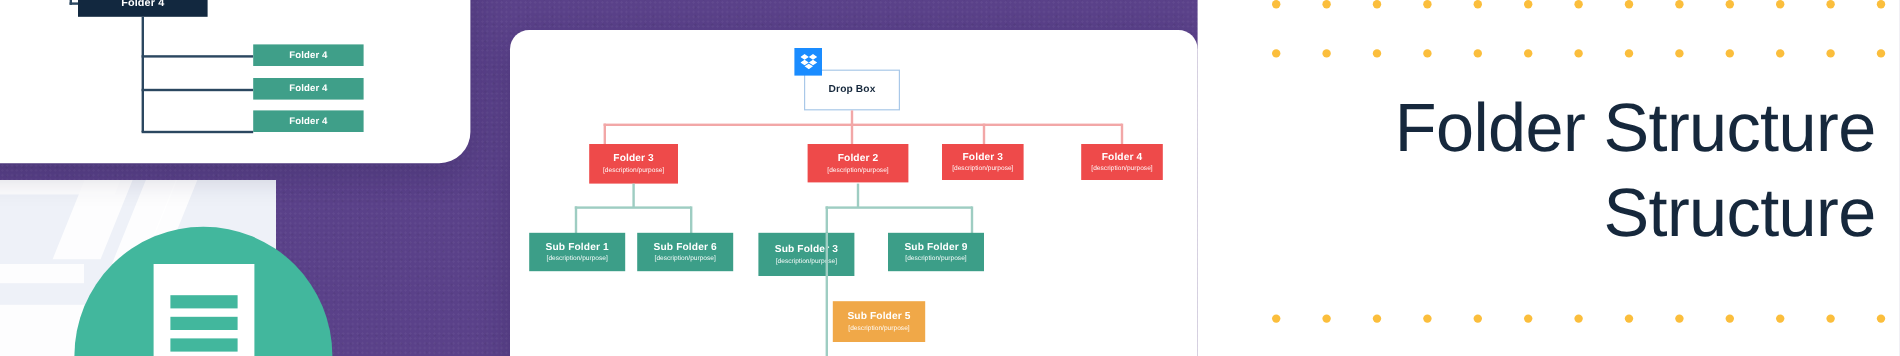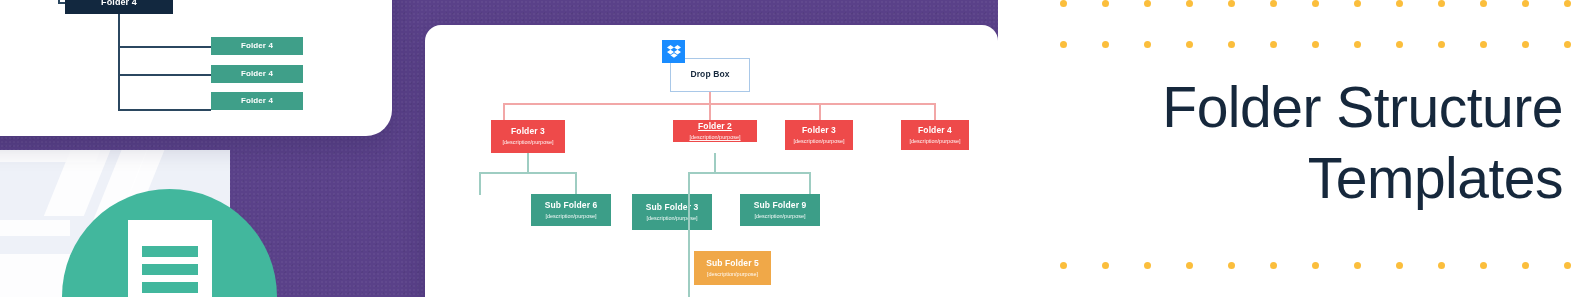--- a/index.html
+++ b/index.html
@@ -137,21 +137,21 @@
     <div class="ln ln-red" style="left:78px;top:78px;width:432px;height:1.5px;"></div>
     <div class="ln ln-red" style="left:78px;top:78px;width:1.5px;height:18px;"></div>
     <div class="ln ln-red" style="left:284px;top:78px;width:1.5px;height:18px;"></div>
     <div class="ln ln-red" style="left:394px;top:78px;width:1.5px;height:18px;"></div>
     <div class="ln ln-red" style="left:509px;top:78px;width:1.5px;height:18px;"></div>
 
     <div class="node n-red" style="left:66px;top:95px;width:74px;height:33px;">
       <span class="t">Folder 3</span>
       <span class="d">[description/purpose]</span>
     </div>
-    <div class="node n-red" style="left:248px;top:95px;width:84px;height:22px;text-decoration:underline;">
+    <div class="node n-red" style="left:248px;top:95px;width:84px;height:32px;">
       <span class="t">Folder 2</span>
       <span class="d">[description/purpose]</span>
     </div>
     <div class="node n-red" style="left:360px;top:95px;width:68px;height:30px;">
       <span class="t">Folder 3</span>
       <span class="d">[description/purpose]</span>
     </div>
     <div class="node n-red" style="left:476px;top:95px;width:68px;height:30px;">
       <span class="t">Folder 4</span>
       <span class="d">[description/purpose]</span>
@@ -160,20 +160,24 @@
     <div class="ln ln-green" style="left:102px;top:128px;width:1.5px;height:20px;"></div>
     <div class="ln ln-green" style="left:54px;top:147px;width:97px;height:1.5px;"></div>
     <div class="ln ln-green" style="left:54px;top:147px;width:1.5px;height:23px;"></div>
     <div class="ln ln-green" style="left:150px;top:147px;width:1.5px;height:23px;"></div>
 
     <div class="ln ln-green" style="left:289px;top:128px;width:1.5px;height:20px;"></div>
     <div class="ln ln-green" style="left:263px;top:147px;width:122px;height:1.5px;"></div>
     <div class="ln ln-green" style="left:263px;top:147px;width:1.5px;height:23px;"></div>
     <div class="ln ln-green" style="left:384px;top:147px;width:1.5px;height:23px;"></div>
 
+    <div class="node n-green" style="left:16px;top:169px;width:80px;height:32px;">
+      <span class="t">Sub Folder 1</span>
+      <span class="d">[description/purpose]</span>
+    </div>
     <div class="node n-green" style="left:106px;top:169px;width:80px;height:32px;">
       <span class="t">Sub Folder 6</span>
       <span class="d">[description/purpose]</span>
     </div>
     <div class="node n-green" style="left:207px;top:169px;width:80px;height:36px;">
       <span class="t">Sub Folder 3</span>
       <span class="d">[description/purpose]</span>
     </div>
     <div class="node n-green" style="left:315px;top:169px;width:80px;height:32px;">
       <span class="t">Sub Folder 9</span>
@@ -230,17 +234,17 @@
         <i style="left: 356px; top: 0px; width: 7px; height: 7px; background: rgb(251, 190, 60);"></i>
         <i style="left: 398px; top: 0px; width: 7px; height: 7px; background: rgb(251, 190, 60);"></i>
         <i style="left: 440px; top: 0px; width: 7px; height: 7px; background: rgb(251, 190, 60);"></i>
         <i style="left: 482px; top: 0px; width: 7px; height: 7px; background: rgb(251, 190, 60);"></i>
         <i style="left: 524px; top: 0px; width: 7px; height: 7px; background: rgb(251, 190, 60);"></i>
         <i style="left: 566px; top: 0px; width: 7px; height: 7px; background: rgb(251, 190, 60);"></i>
       </div>
 
     <div id="title">
       <span class="l1">Folder Structure</span>
-      <span class="l2">Templates</span>
+      <span class="l2">Structure</span>
     </div>
   </div>
 
 </div>
 
 </body></html>

